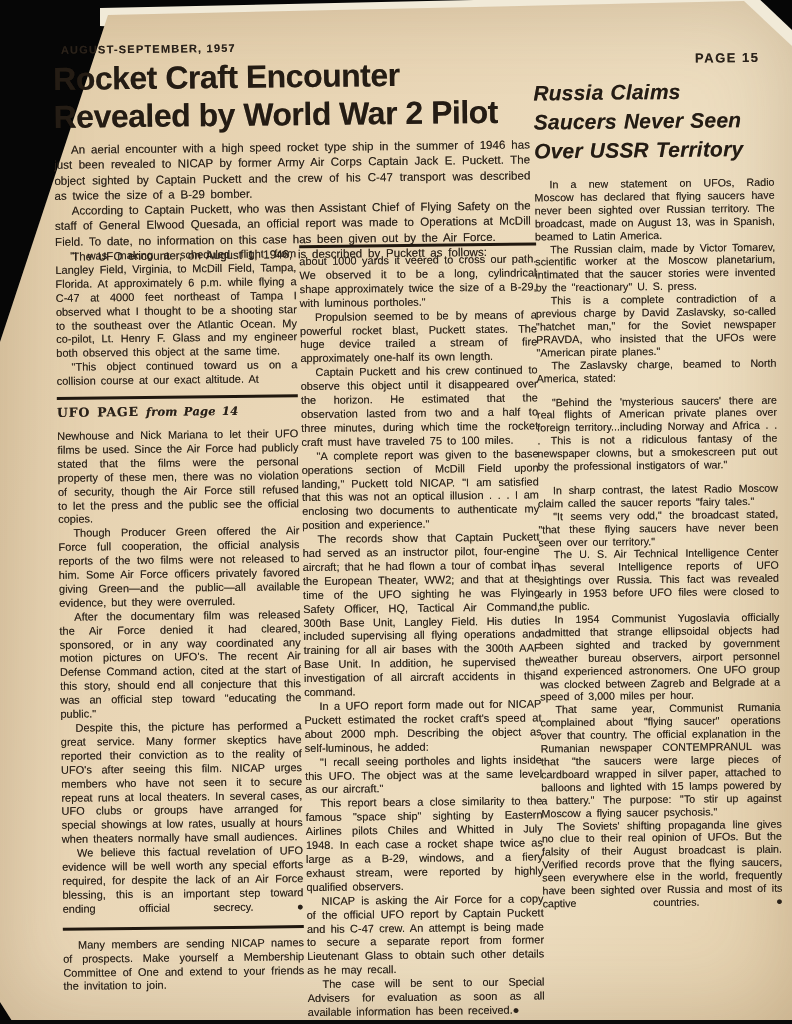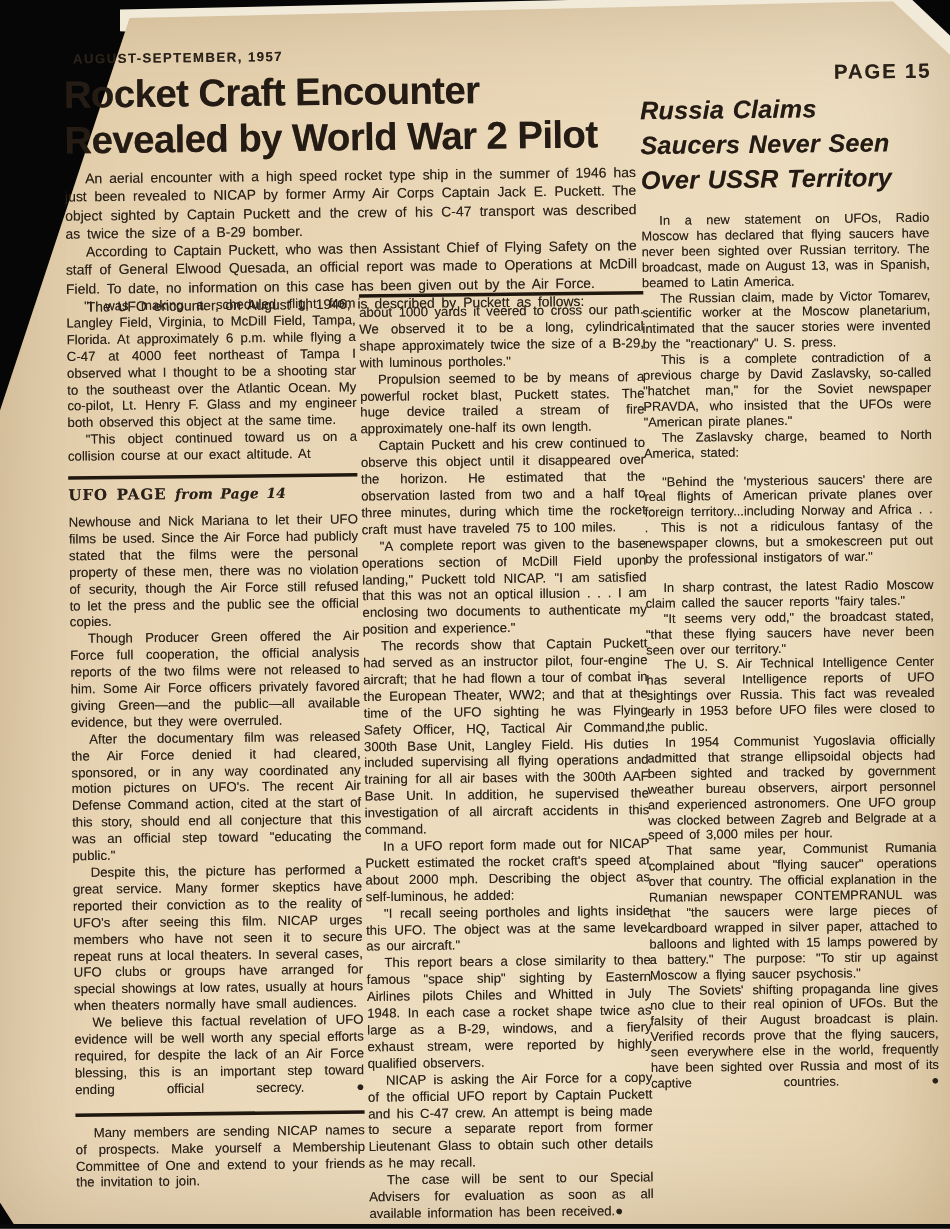--- a/index.html
+++ b/index.html
@@ -7,21 +7,21 @@
   .underpage{position:absolute;inset:0;background:#f1ead8;
     clip-path:polygon(100px 8px,754px -6px,792px 30px,792px 62px,100px 26px);}
   .paper{position:absolute;inset:0;
     background:linear-gradient(112deg,#e2cda9 0%,#e9d6b6 35%,#eedfc2 68%,#e5d1ae 100%);
     clip-path:polygon(108px 15px,744px 1px,792px 46px,792px 1024px,14px 1024px,0 1002px,0 342px);
     box-shadow:inset 0 0 90px rgba(110,80,40,.28);}
   .content{position:absolute;inset:0;transform:rotate(-0.65deg);transform-origin:400px 500px;
     font-family:"Liberation Sans",sans-serif;color:#2a221a;
     text-shadow:0 0 .4px rgba(42,30,18,.55);}
   .issue{position:absolute;left:66px;top:40px;font-size:11px;font-weight:bold;letter-spacing:1.2px;}
-  .pageno{position:absolute;left:700px;top:54px;font-size:17px;font-weight:bold;letter-spacing:1.5px;}
+  .pageno{position:absolute;left:700px;top:54px;font-size:13px;font-weight:bold;letter-spacing:1.5px;}
   .headline{position:absolute;left:58px;top:56px;width:482px;
     font-size:32px;font-weight:bold;line-height:38px;letter-spacing:-.5px;color:#241c14;}
   .intro{position:absolute;left:58px;top:138px;width:476px;
     font-size:11.6px;line-height:15.3px;text-align:justify;word-spacing:2.5px;}
   .intro p{margin:0;text-indent:17px;}
   .col{position:absolute;text-align:justify;word-spacing:2px;}
   .col p{margin:0;text-indent:15px;}
   .col1{left:58px;top:246px;width:241px;font-size:11px;line-height:13.9px;}
   .col2{left:302px;top:244px;width:237px;font-size:11px;line-height:13.9px;}
   .col3{left:538px;top:80px;width:240px;font-size:10.7px;line-height:12.9px;}

